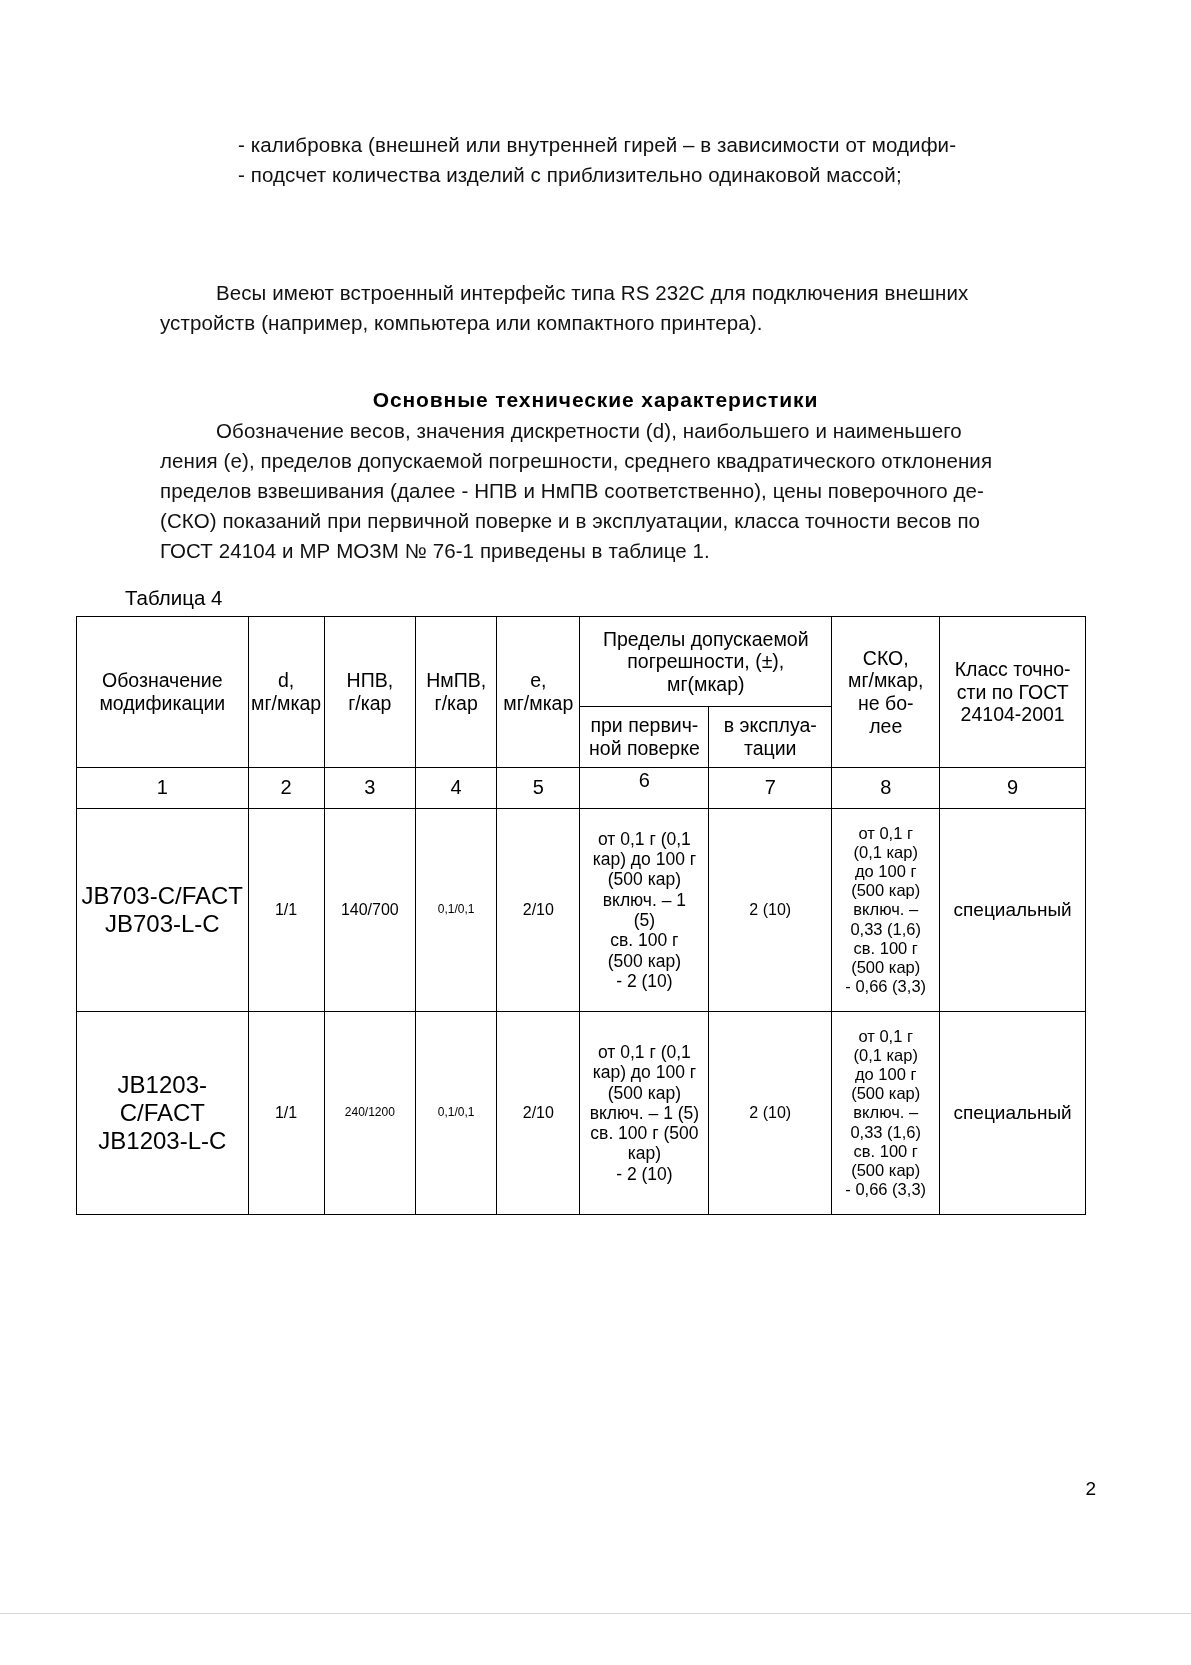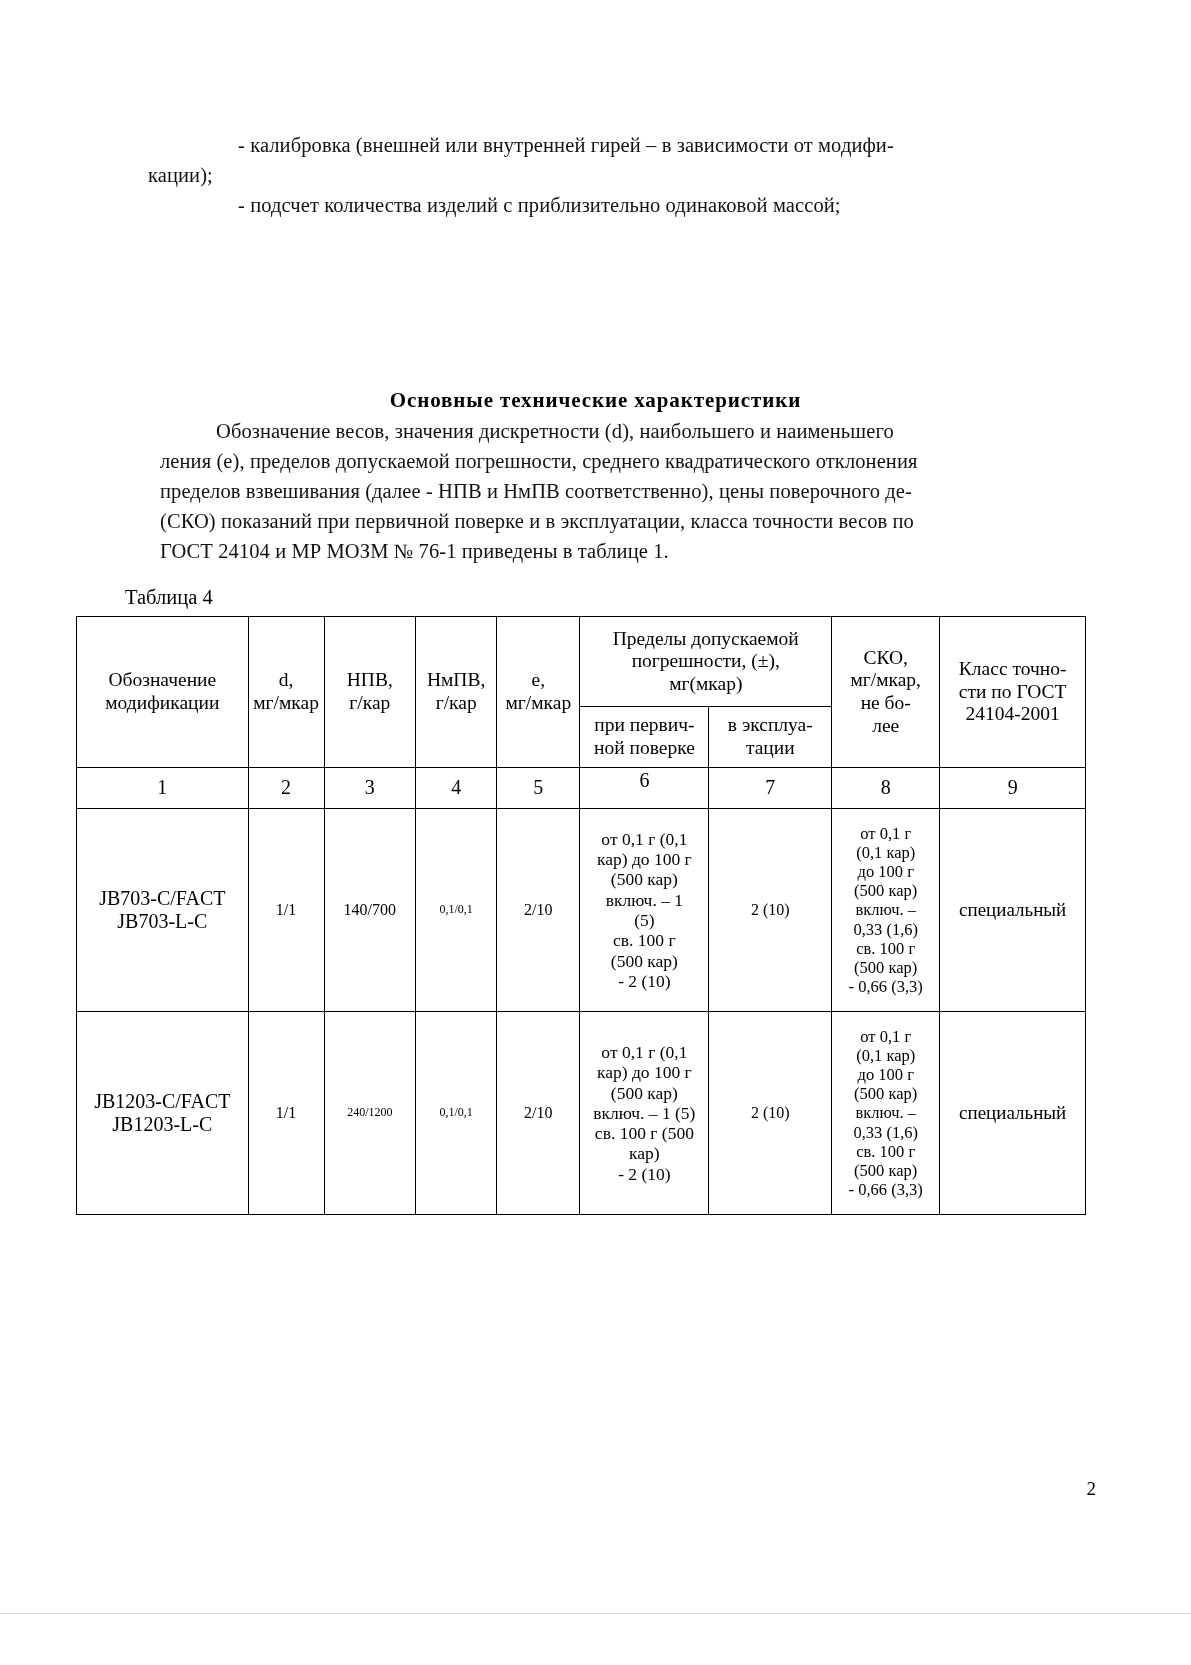--- a/index.html
+++ b/index.html
@@ -13,21 +13,20 @@
     color: #000000;
   }
   .page {
     position: relative;
     width: 1191px;
     height: 1665px;
     margin: 0 auto;
     background: #ffffff;
     overflow: hidden;
     box-sizing: border-box;
-    font-family: Liberation Serif, serif;
   }
   .content {
     position: absolute;
     left: 0;
     top: 0;
     width: 1191px;
     height: 1665px;
     padding: 0;
   }
 
@@ -128,21 +127,21 @@
     line-height: 1.2;
   }
   .cell-xsmall {
     font-size: 16.5px;
     line-height: 1.22;
   }
   .row-data td {
     height: 200px;
   }
   .modelname {
-    font-size: 20px;
+    font-size: 24px;
     line-height: 1.25;
     white-space: pre-line;
   }
   .nowrapcell {
     white-space: nowrap;
     font-size: 16px;
   }
   .tight {
     white-space: nowrap;
     font-size: 12px;
@@ -185,24 +184,27 @@
   }
 </style>
 </head>
 <body>
 
 <div class="page">
   <div class="content">
 
     <div class="textblock bullets">
       <p class="hang">- калибровка (внешней или внутренней гирей – в зависимости от модифи-</p>
-      <p class="cont">кации);</p>
       <p class="hang">- подсчет количества изделий с приблизительно одинаковой массой;</p>
     </div>
 
+    <div class="textblock para-rs">
+      <p class="just">Весы имеют встроенный интерфейс типа RS 232C для подключения внешних</p>
+      <p style="text-indent:0">устройств (например, компьютера или компактного принтера).</p>
+    </div>
 
     <div class="heading">Основные технические характеристики</div>
 
     <div class="textblock para-main">
       <p class="just">Обозначение весов, значения дискретности (d), наибольшего и наименьшего</p>
       <p style="text-indent:0">ления (e), пределов допускаемой погрешности, среднего квадратического отклонения</p>
       <p style="text-indent:0">пределов взвешивания (далее - НПВ и НмПВ соответственно), цены поверочного де-</p>
       <p style="text-indent:0">(СКО) показаний при первичной поверке и в эксплуатации, класса точности весов по</p>
       <p style="text-indent:0">ГОСТ 24104 и МР МОЗМ № 76-1 приведены в таблице 1.</p>
     </div>

